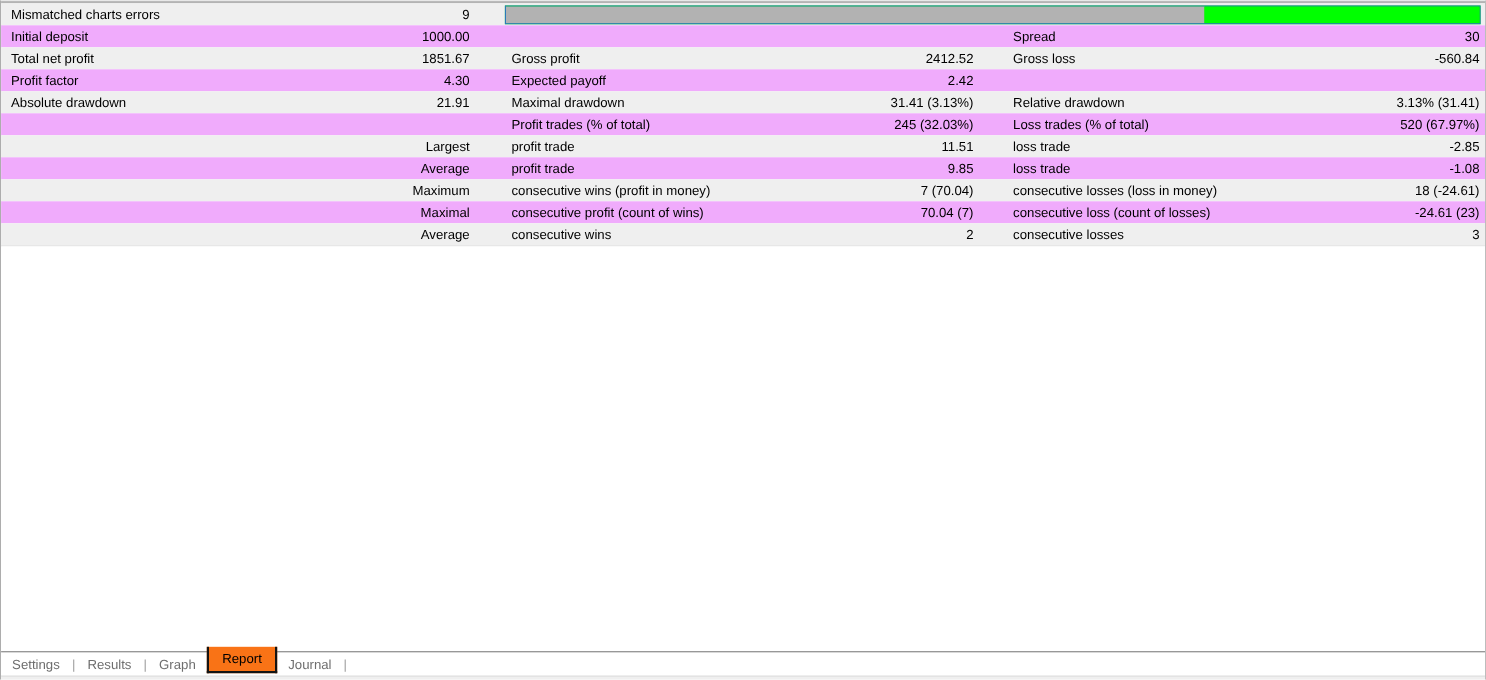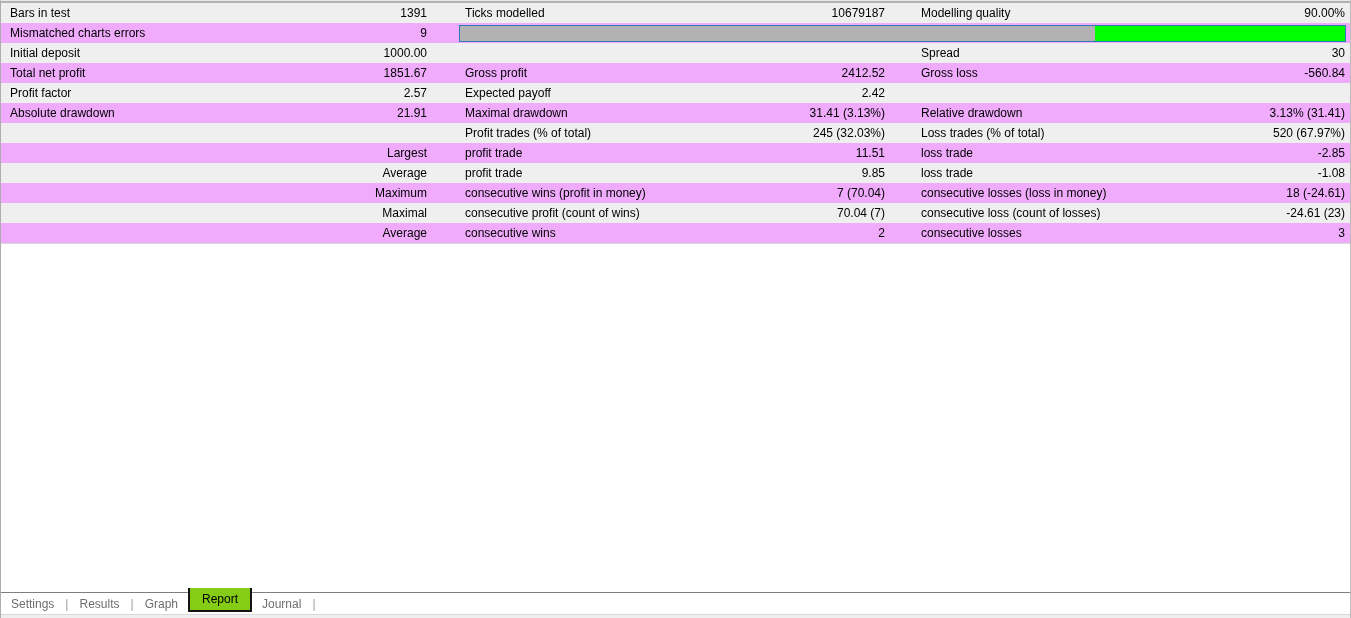--- a/index.html
+++ b/index.html
@@ -43,49 +43,35 @@
   .tab-bar {
     height:22px; border-top:1px solid #7f7f7f;
     display:flex; align-items:center;
     padding-left:0; background:#fff;
     position:relative;
   }
   .tab { padding:0 10px; color:#6e6e6e; cursor:default; white-space:nowrap; }
   .sep { color:#9f9f9f; margin:0 1px; }
   .sep::after { content:"|"; }
   .tab.active {
-    color:#000; background:#84cc16;
+    color:#000; background:#f97316;
     border:2px solid #141414; border-top:none;
     align-self:flex-start; margin-top:-5px; height:24px;
     padding:0 12px; display:flex; align-items:center;
     position:relative; z-index:2;
   }
   .bottom-strip { height:4px; background:#efefef; border-top:1px solid #d8d8d8; }
 </style>
 </head>
 <body>
 
 <div class="panel">
 
   <div class="report-table">
 
-    <div class="row">
-      <div class="cg g1">
-          <span class="lbl">Bars in test</span>
-          <span class="val">1391</span>
-        </div>
-      <div class="cg g2">
-          <span class="lbl">Ticks modelled</span>
-          <span class="val">10679187</span>
-        </div>
-      <div class="cg g3">
-          <span class="lbl">Modelling quality</span>
-          <span class="val">90.00%</span>
-        </div>
-    </div>
 
     <div class="row">
       <div class="cg g1">
           <span class="lbl">Mismatched charts errors</span>
           <span class="val">9</span>
         </div>
       <div class="cg g2"></div>
       <div class="cg g3"></div>
       <div class="mbar" style="border-color: rgb(43, 122, 185);">
         <div class="mbar-gray" style="width: 71.8%; background: rgb(178, 178, 178);"></div>
@@ -119,21 +105,21 @@
         </div>
       <div class="cg g3">
           <span class="lbl">Gross loss</span>
           <span class="val">-560.84</span>
         </div>
     </div>
 
     <div class="row">
       <div class="cg g1">
           <span class="lbl">Profit factor</span>
-          <span class="val">2.57</span>
+          <span class="val">4.30</span>
         </div>
       <div class="cg g2">
           <span class="lbl">Expected payoff</span>
           <span class="val">2.42</span>
         </div>
       <div class="cg g3">
           <span class="lbl"></span>
           <span class="val"></span>
         </div>
     </div>

